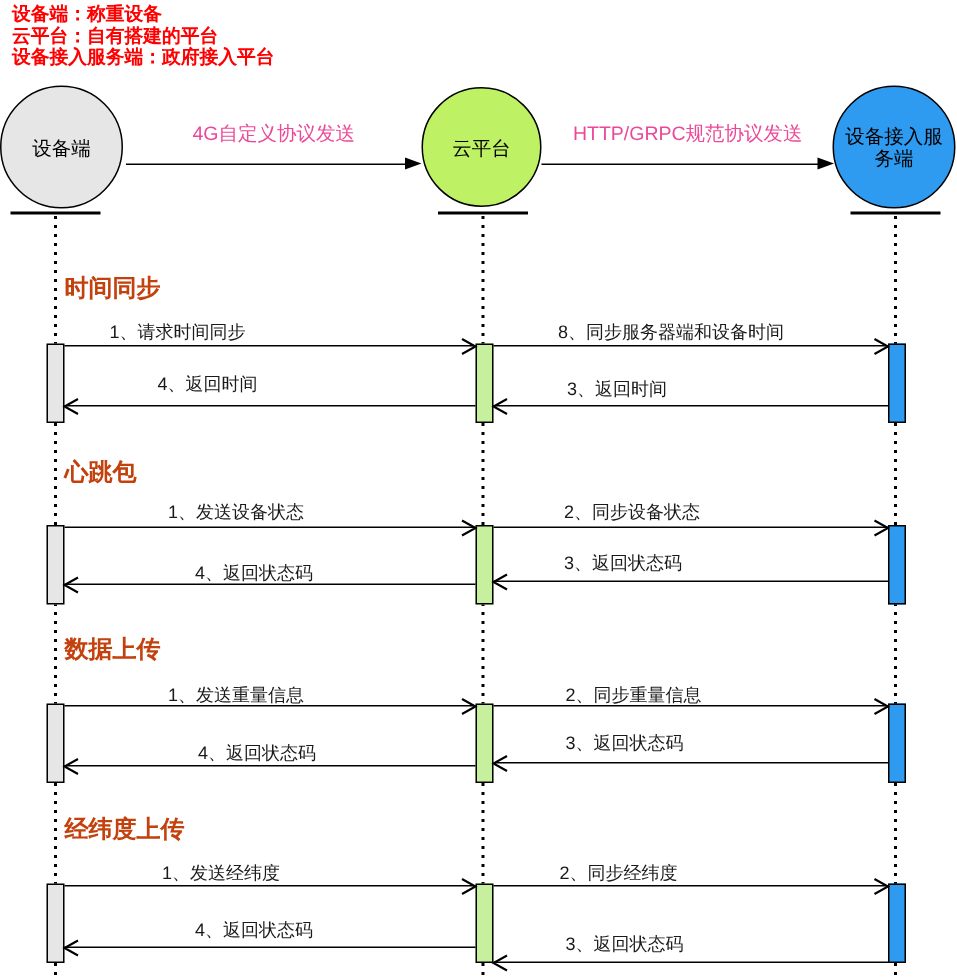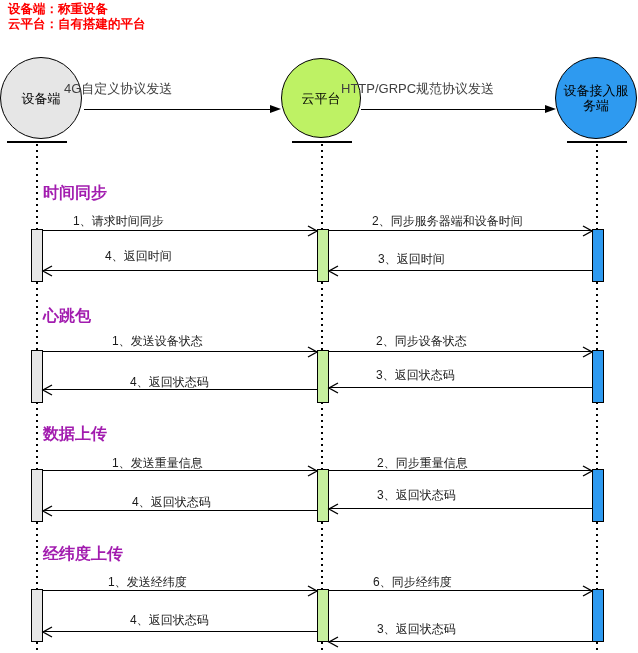--- a/index.html
+++ b/index.html
@@ -22,42 +22,43 @@
 
   
   .ground { height:2px; background:#000; width:60px; }
   .lifeline { width:2px;
     background-image:repeating-linear-gradient(to bottom,#000 0 2px,transparent 2px 6px); }
 
   
   .bar { width:12px; height:53px; border:1px solid #000; }
 
   
-  .sec-title { font-weight:bold; font-size:16px; line-height:19px; color:#a21caf; white-space:nowrap; }
+  .sec-title { font-weight:bold; font-size:16px; line-height:19px; color:#c2410c; white-space:nowrap; }
 
   
   .hline { height:0; border-top:1.2px solid #000; }
   .msg-label { font-size:12px; line-height:14px; color:#1a1a1a; white-space:nowrap; }
   .chev { position:absolute; top:-7px; }
   .chev-r { right:-2px; }
   .chev-l { left:-2px; }
 
   
-  .proto-label { font-size:13px; line-height:15px; color:#404040; white-space:nowrap; }
+  .proto-label { font-size:13px; line-height:15px; color:#ec4899; text-align:center; white-space:nowrap; }
   .tri-r { width:0; height:0; border-left:11px solid #000;
            border-top:4.5px solid transparent; border-bottom:4.5px solid transparent; }
 </style>
 </head>
 <body>
 
 <div class="canvas">
 
   <div class="abs legend">
     <div>设备端：称重设备</div>
     <div>云平台：自有搭建的平台</div>
+    <div>设备接入服务端：政府接入平台</div>
   </div>
 
   <div class="abs lifeline" style="left:36px; top:144px; height:509px;"></div>
   <div class="abs lifeline" style="left:321px; top:144px; height:509px;"></div>
   <div class="abs lifeline" style="left:596px; top:144px; height:509px;"></div>
 
   <div class="abs circle" style="left: 0px; top: 57px; width: 82px; height: 82px; background-color: rgb(230, 230, 230);">
     <span class="lbl">设备端</span>
   </div>
   <div class="abs circle" style="left: 281px; top: 58px; width: 80px; height: 80px; background-color: #bef264;">
@@ -85,21 +86,21 @@
   <div class="abs bar" style="left: 317px; top: 229px; background-color: rgb(198, 240, 158);"></div>
   <div class="abs bar" style="left: 592px; top: 229px; background-color: rgb(46, 154, 240);"></div>
 
   <div class="abs msg-label" style="left:62px; top:214px;margin-left:11px;">1、请求时间同步</div>
   <div class="abs hline" style="left:43px; top:230px; width:274px;">
     <svg class="chev chev-r" width="14" height="14">
         <path d="M3 2 L12 7 L3 12" fill="none" stroke="#000" stroke-width="1.4"></path>
       </svg>
   </div>
 
-  <div class="abs msg-label" style="left:372px; top:214px;">2、同步服务器端和设备时间</div>
+  <div class="abs msg-label" style="left:372px; top:214px;">8、同步服务器端和设备时间</div>
   <div class="abs hline" style="left:329px; top:230px; width:263px;">
     <svg class="chev chev-r" width="14" height="14">
         <path d="M3 2 L12 7 L3 12" fill="none" stroke="#000" stroke-width="1.4"></path>
       </svg>
   </div>
 
   <div class="abs msg-label" style="left:378px; top:252px;">3、返回时间</div>
   <div class="abs hline" style="left:329px; top:270px; width:263px;">
     <svg class="chev chev-l" width="14" height="14">
         <path d="M11 2 L2 7 L11 12" fill="none" stroke="#000" stroke-width="1.4"></path>
@@ -187,21 +188,21 @@
   <div class="abs bar" style="left: 317px; top: 589px; background-color: rgb(198, 240, 158);"></div>
   <div class="abs bar" style="left: 592px; top: 589px; background-color: rgb(46, 154, 240);"></div>
 
   <div class="abs msg-label" style="left:108px; top:575px;">1、发送经纬度</div>
   <div class="abs hline" style="left:43px; top:590px; width:274px;">
     <svg class="chev chev-r" width="14" height="14">
         <path d="M3 2 L12 7 L3 12" fill="none" stroke="#000" stroke-width="1.4"></path>
       </svg>
   </div>
 
-  <div class="abs msg-label" style="left:373px; top:575px;">6、同步经纬度</div>
+  <div class="abs msg-label" style="left:373px; top:575px;">2、同步经纬度</div>
   <div class="abs hline" style="left:329px; top:590px; width:263px;">
     <svg class="chev chev-r" width="14" height="14">
         <path d="M3 2 L12 7 L3 12" fill="none" stroke="#000" stroke-width="1.4"></path>
       </svg>
   </div>
 
   <div class="abs msg-label" style="left:377px; top:622px;">3、返回状态码</div>
   <div class="abs hline" style="left:329px; top:641px; width:263px;">
     <svg class="chev chev-l" width="14" height="14">
         <path d="M11 2 L2 7 L11 12" fill="none" stroke="#000" stroke-width="1.4"></path>

